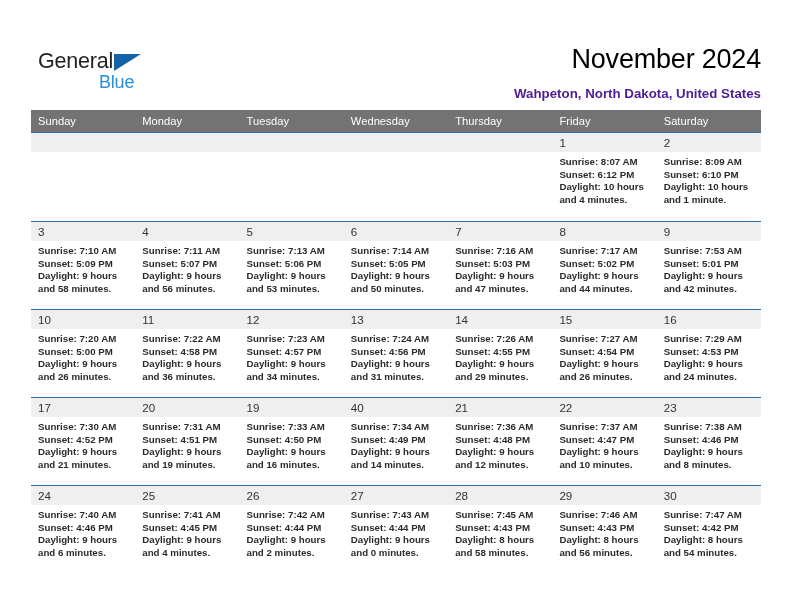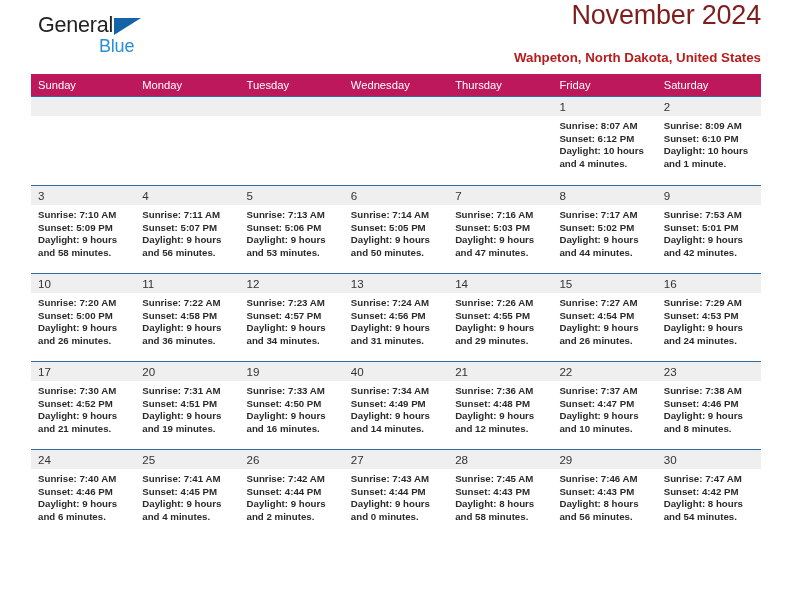--- a/index.html
+++ b/index.html
@@ -15,20 +15,21 @@
     position: relative;
     width: 792px;
     height: 612px;
     padding: 0 31px;
   }
 
   
   .header {
     position: relative;
     height: 74px;
+    margin-top: 36px;
   }
   .logo {
     position: absolute;
     left: 7px;
     top: 13px;
     width: 200px;
   }
   .logo-top {
     position: relative;
     height: 25px;
@@ -53,44 +54,44 @@
     left: 61px;
     top: 21px;
     font-size: 18px;
     color: #2a8fd6;
     letter-spacing: -0.2px;
     line-height: 25px;
   }
   .title {
     position: absolute;
     right: 0;
-    top: 0;
+    top: 8px;
     font-size: 27px;
-    color: #7f1d1d;
+    color: #000000;
     letter-spacing: -0.2px;
     white-space: nowrap;
   }
   .subtitle {
     position: absolute;
     right: 0;
     top: 50px;
     font-size: 13.3px;
     font-weight: bold;
-    color: #b91c1c;
+    color: #4c1d95;
     white-space: nowrap;
   }
 
   
   .calendar {
     width: 730px;
     border-collapse: collapse;
     table-layout: fixed;
   }
   .calendar th {
-    background: #be185d;
+    background: #737373;
     color: #ffffff;
     font-size: 11.2px;
     font-weight: normal;
     text-align: left;
     padding: 5px 0 5px 7px;
     height: 21px;
   }
   .calendar td {
     width: 104.28px;
     vertical-align: top;

